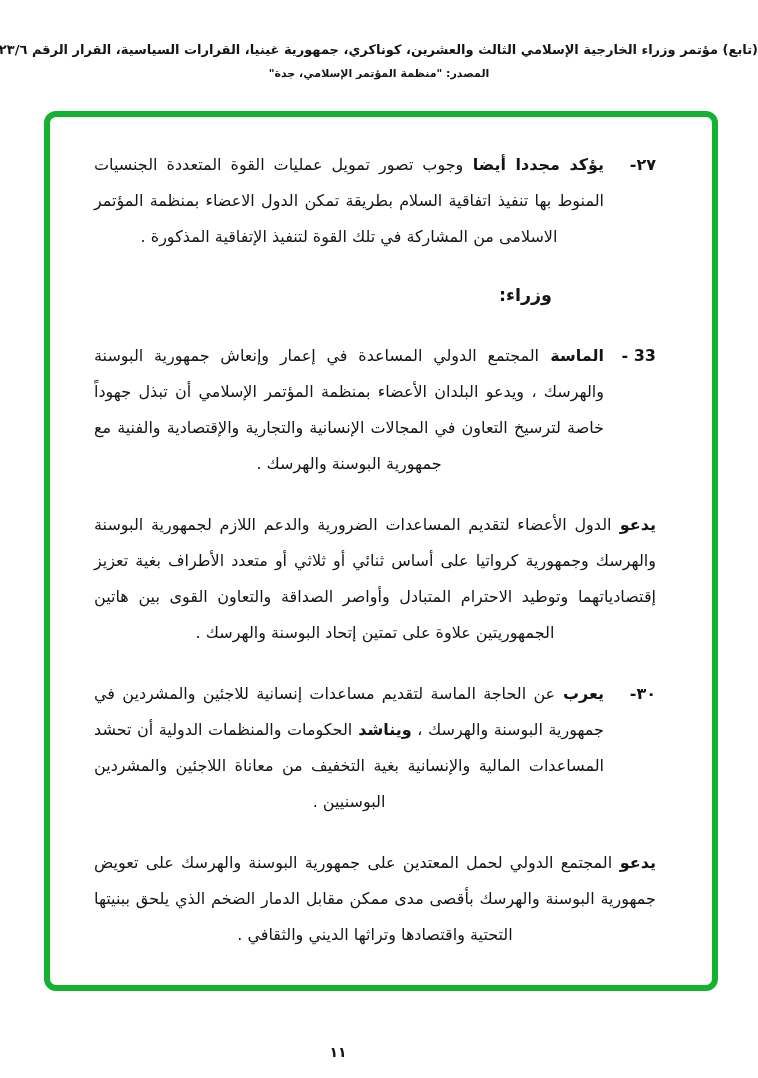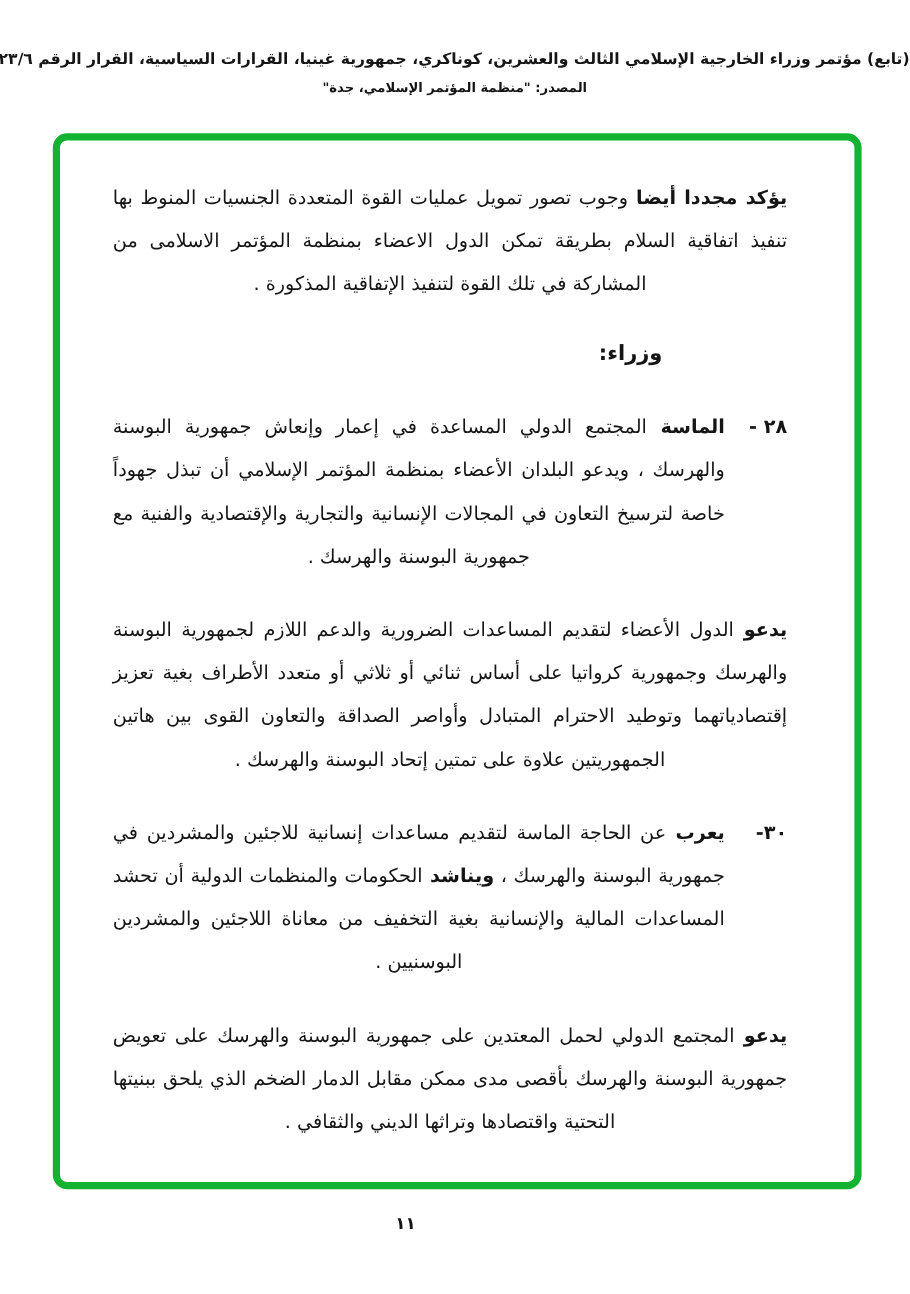--- a/index.html
+++ b/index.html
@@ -50,42 +50,43 @@
   .heading {
     display:flex;
     gap:26px;
     padding-right:104px;
     font-weight:bold;
     font-size:17.5px;
     margin:4px 0 28px 0;
     line-height:30px;
   }
   .page-num {
-    position:absolute; top:1012px; left:0; width:676px;
+    position:absolute; top:1044px; left:0; width:676px;
     text-align:center; font-size:14px; font-weight:bold;
   }
 </style>
 </head>
 <body>
 
 <div class="header">
   <div class="header-line1">(تابع) مؤتمر وزراء الخارجية الإسلامي الثالث والعشرين، كوناكري، جمهورية غينيا، القرارات السياسية، القرار الرقم ٢٣/٦-س</div>
   <div class="header-line2">المصدر:  "منظمة المؤتمر الإسلامي، جدة"</div>
 </div>
 
 <div class="green-box" style="border-color: rgb(20, 178, 49);">
   <div class="content" id="content">
       <div class="para">
+        <div class="para-num">٢٧-</div>
         <div class="para-text"><span class="lead">يؤكد مجددا أيضا </span><span>وجوب تصور تمويل عمليات القوة المتعددة الجنسيات المنوط بها تنفيذ اتفاقية السلام بطريقة تمكن الدول الاعضاء بمنظمة المؤتمر الاسلامى من المشاركة في تلك القوة لتنفيذ الإتفاقية المذكورة .</span></div>
       </div>
       <div class="heading">
         <span>وزراء:</span>
       </div>
       <div class="para">
-        <div class="para-num">٢٨ -</div>
+        <div class="para-num">33 -</div>
         <div class="para-text"><span class="lead">الماسة </span><span>المجتمع الدولي المساعدة في إعمار وإنعاش جمهورية البوسنة والهرسك ، ويدعو البلدان الأعضاء بمنظمة المؤتمر الإسلامي أن تبذل جهوداً خاصة لترسيخ التعاون في المجالات الإنسانية والتجارية والإقتصادية والفنية مع جمهورية البوسنة والهرسك .</span></div>
       </div>
       <div class="para">
         <div class="para-text"><span class="lead">يدعو </span><span>الدول الأعضاء لتقديم المساعدات الضرورية والدعم اللازم لجمهورية البوسنة والهرسك وجمهورية كرواتيا على أساس ثنائي أو ثلاثي أو متعدد الأطراف بغية تعزيز إقتصادياتهما وتوطيد الاحترام المتبادل وأواصر الصداقة والتعاون القوى بين هاتين الجمهوريتين علاوة على تمتين إتحاد البوسنة والهرسك .</span></div>
       </div>
       <div class="para">
         <div class="para-num">٣٠-</div>
         <div class="para-text"><span class="lead">يعرب </span><span>عن الحاجة الماسة لتقديم مساعدات إنسانية للاجئين والمشردين في جمهورية البوسنة والهرسك ، </span><span class="lead">ويناشد </span><span>الحكومات والمنظمات الدولية أن تحشد المساعدات المالية والإنسانية بغية التخفيف من معاناة اللاجئين والمشردين البوسنيين .</span></div>
       </div>
       <div class="para">

